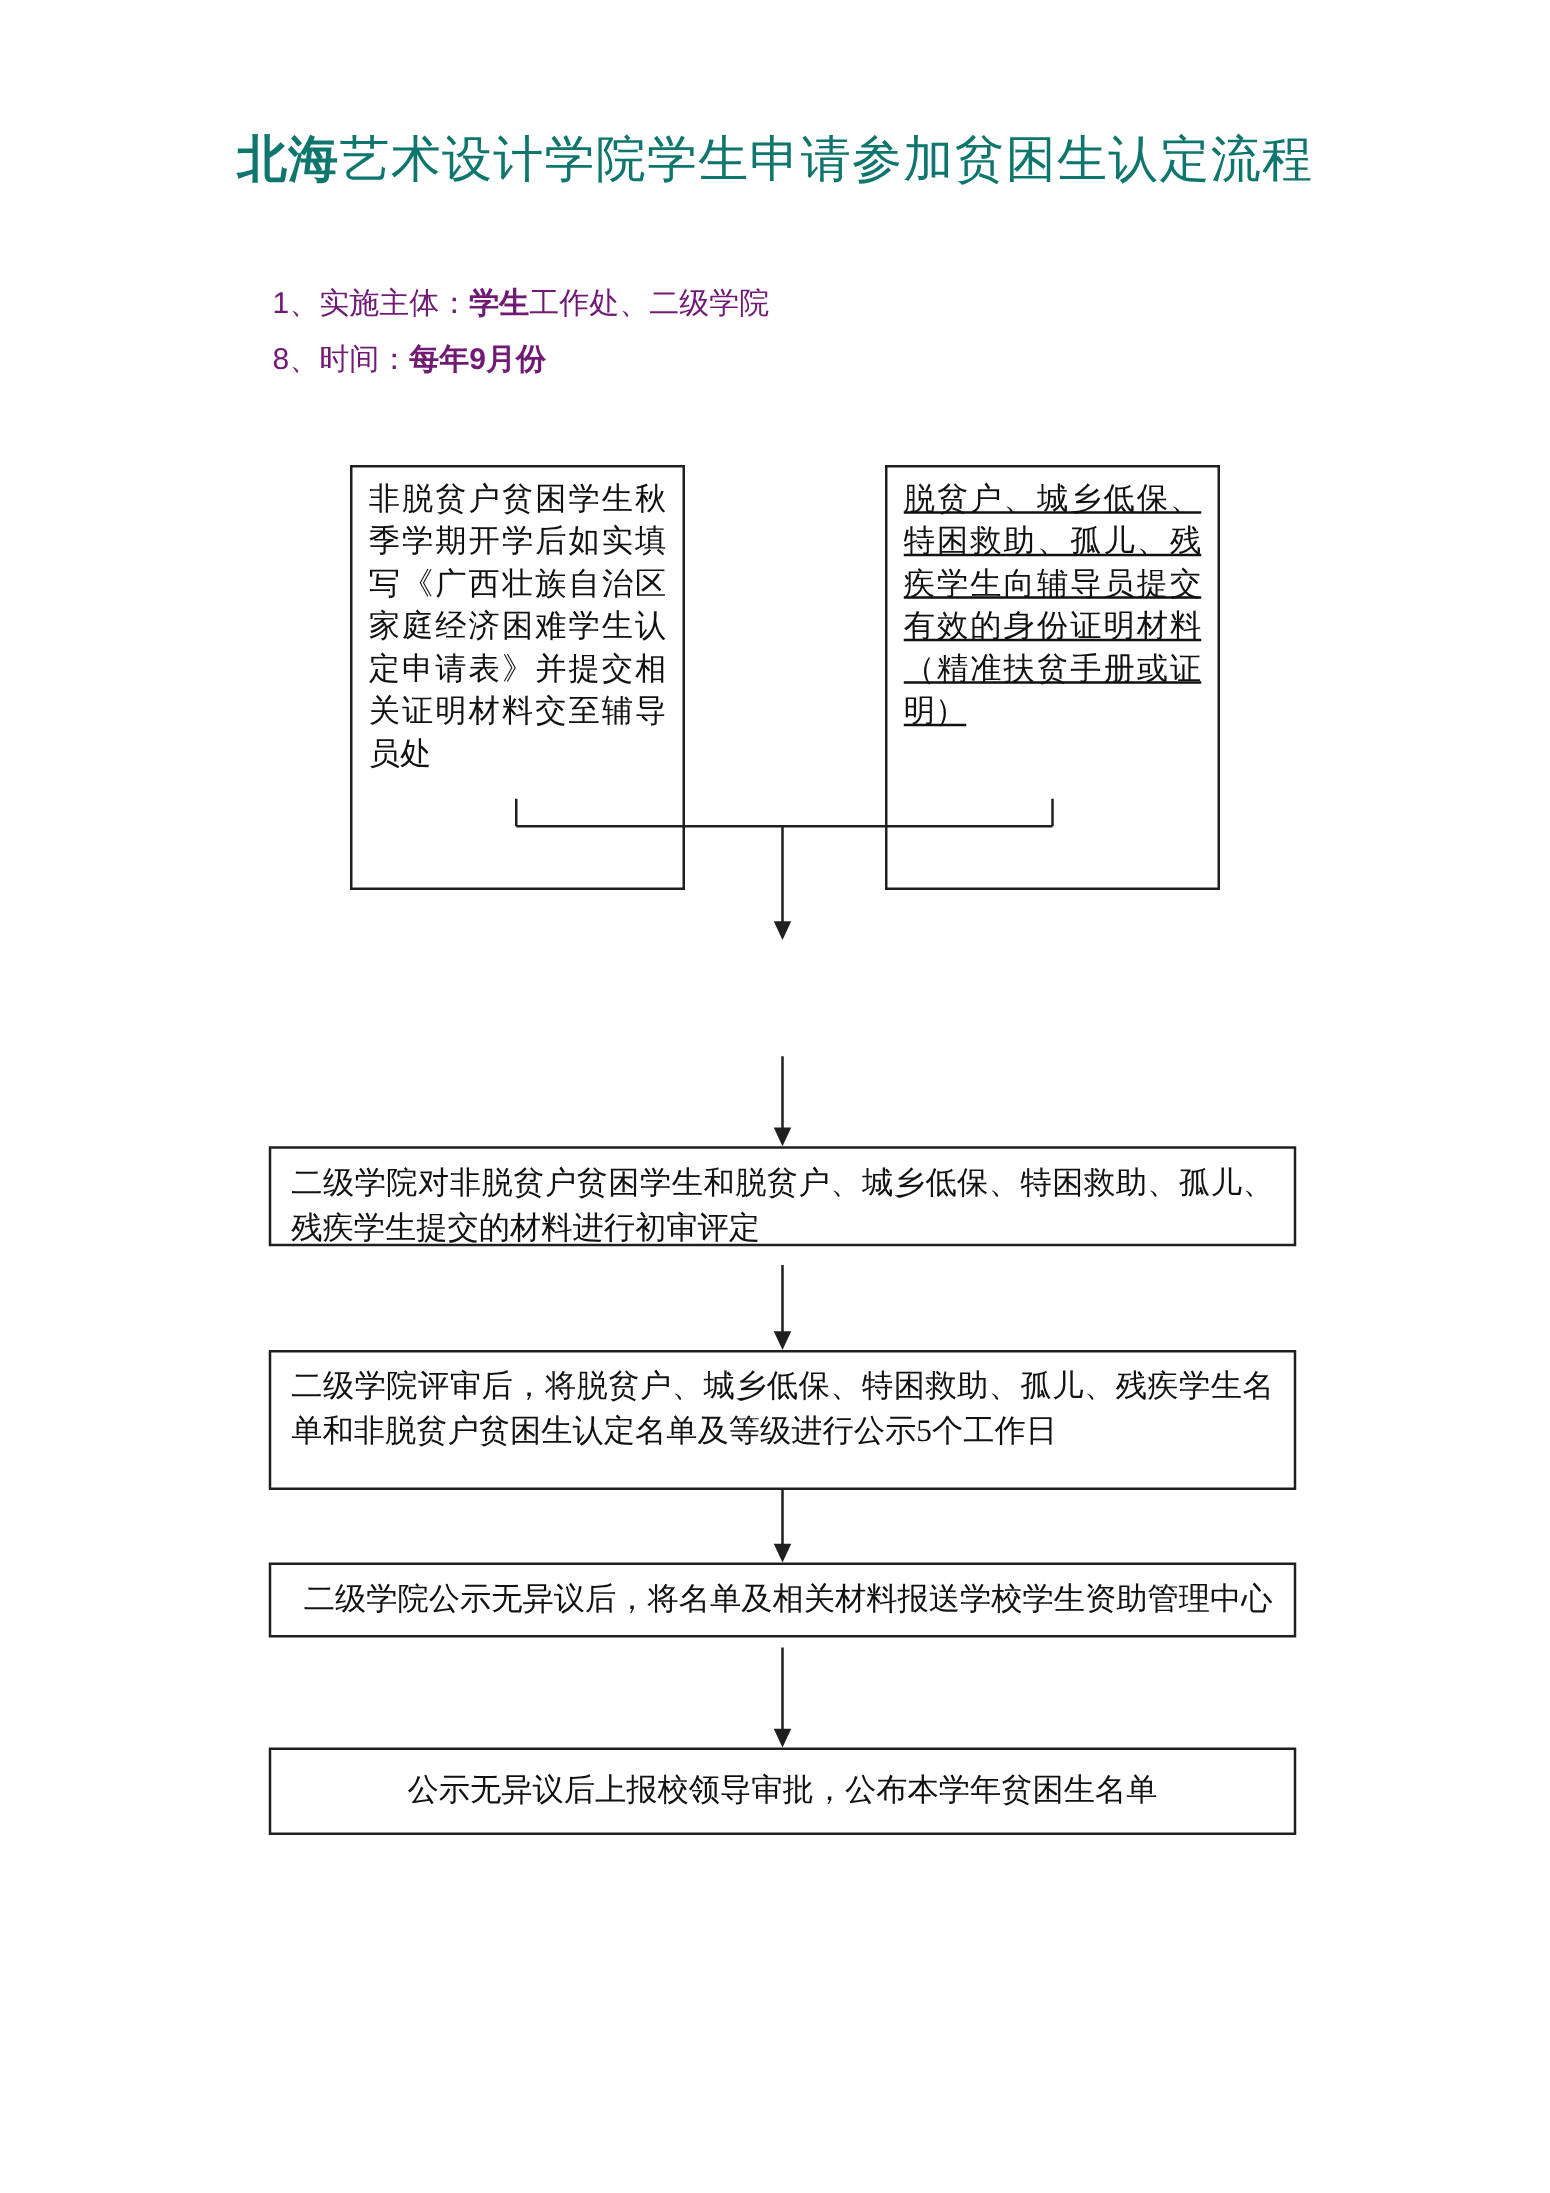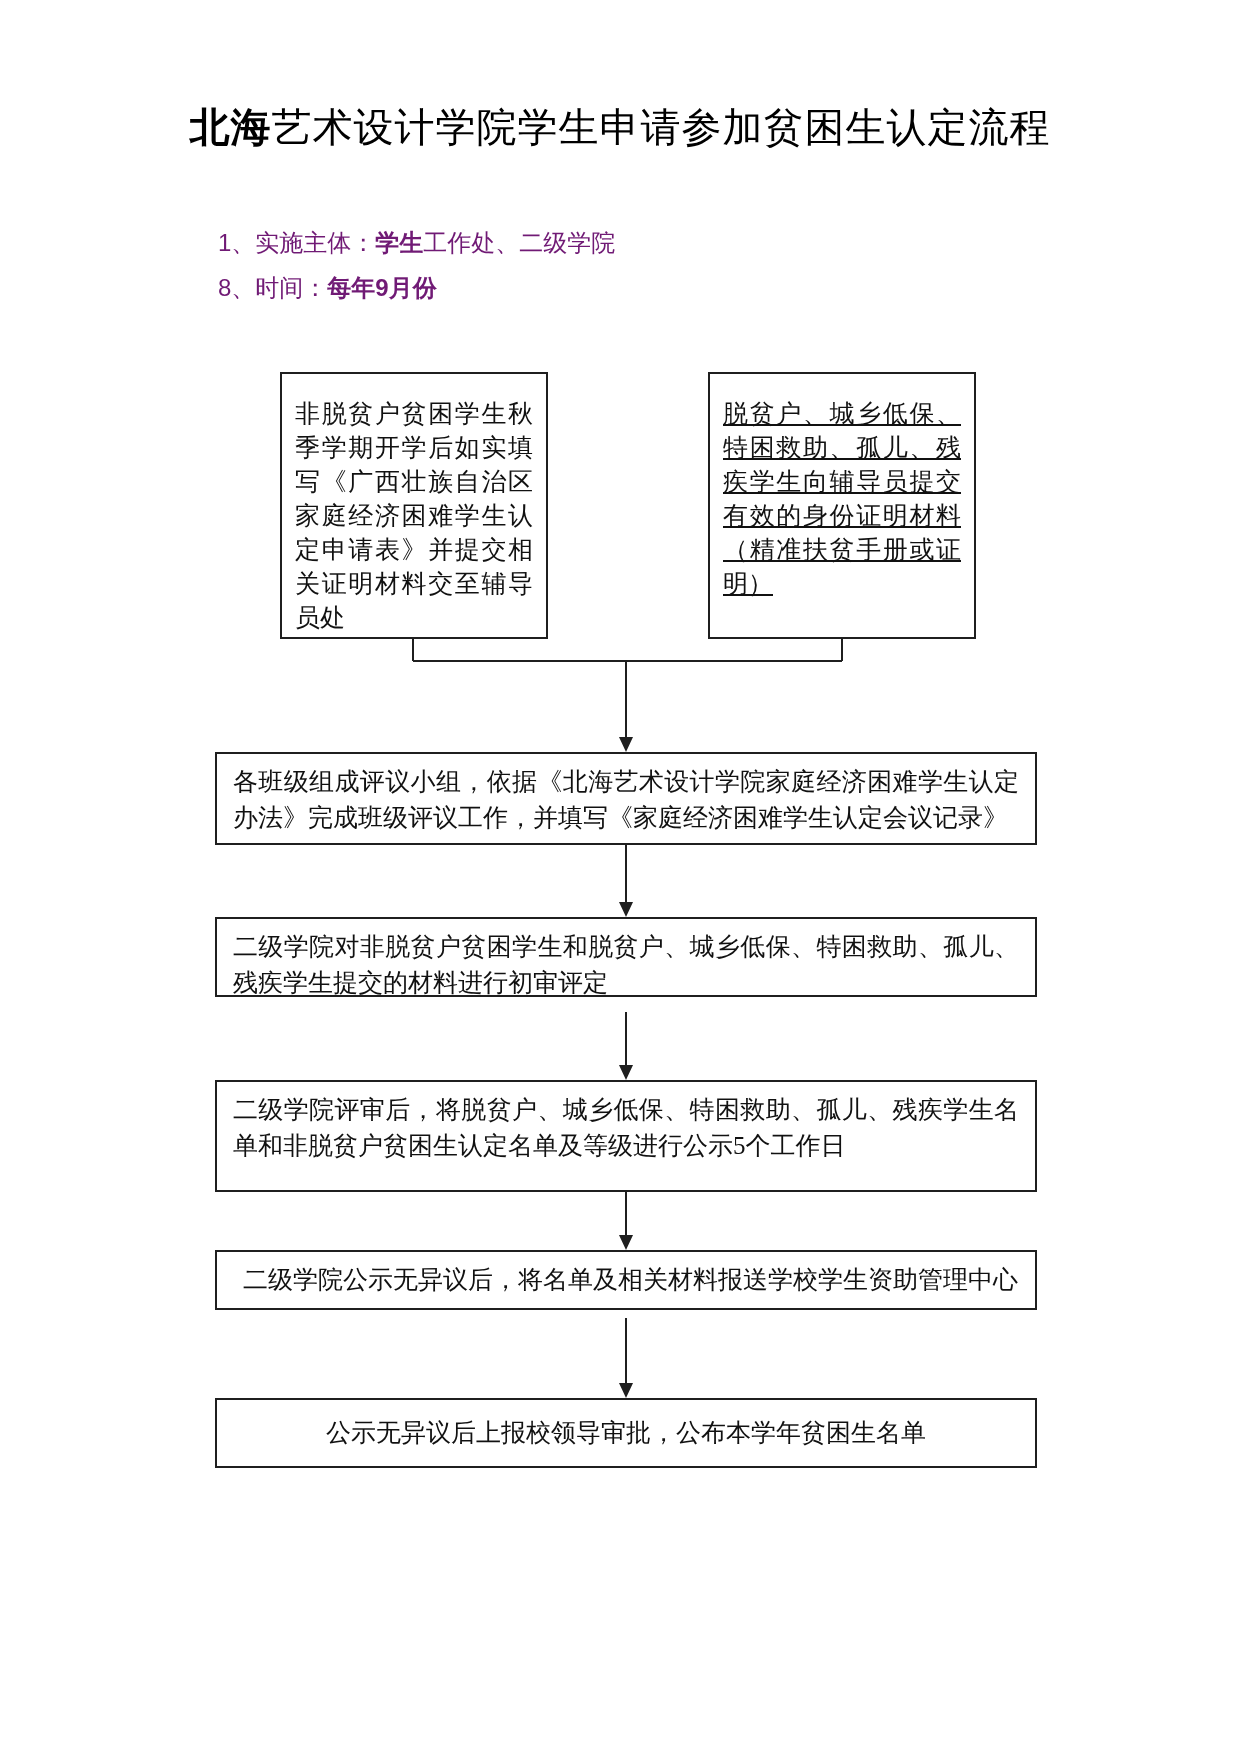--- a/index.html
+++ b/index.html
@@ -18,21 +18,21 @@
   .title {
     position: absolute;
     top: 100px;
     left: 0;
     width: 1240px;
     margin: 0;
     text-align: center;
     font-family: "Liberation Sans", "DejaVu Sans", sans-serif;
     font-size: 40px;
     font-weight: 500;
-    color: #000000;
+    color: #0f766e;
     letter-spacing: 1px;
   }
   .title .title-bold {
     font-weight: 800;
   }
   .note {
     position: absolute;
     left: 218px;
     height: 32px;
     line-height: 32px;
@@ -50,24 +50,24 @@
     border: 2px solid #1f1f1f;
     background: #ffffff;
     color: #111111;
     font-family: "Liberation Serif", "DejaVu Serif", serif;
     text-align: justify;
     text-justify: inter-ideograph;
   }
   .source-box {
     top: 372px;
     width: 268px;
-    height: 267px;
+    height: 340px;
     font-size: 25px;
     line-height: 34px;
-    padding: 23px 13px;
+    padding: 9px 13px;
   }
   .step-box {
     left: 215px;
     width: 822px;
     font-size: 25px;
     line-height: 36px;
     padding: 10px 16px;
   }
   .step-center {
     display: flex;
@@ -128,21 +128,20 @@
     <line x1="626" y1="1012" x2="626" y2="1066"></line>
     <polygon points="619,1065 633,1065 626,1080"></polygon>
 
     <line x1="626" y1="1178" x2="626" y2="1236"></line>
     <polygon points="619,1235 633,1235 626,1250"></polygon>
 
     <line x1="626" y1="1318" x2="626" y2="1384"></line>
     <polygon points="619,1383 633,1383 626,1398"></polygon>
   </svg>
 
-  <div class="box step-box" style="top:752px;height:93px;">各班级组成评议小组，依据《北海艺术设计学院家庭经济困难学生认定办法》完成班级评议工作，并填写《家庭经济困难学生认定会议记录》</div>
 
   <div class="box step-box" style="top:917px;height:80px;">二级学院对非脱贫户贫困学生和脱贫户、城乡低保、特困救助、孤儿、残疾学生提交的材料进行初审评定</div>
 
   <div class="box step-box" style="top:1080px;height:112px;">二级学院评审后，将脱贫户、城乡低保、特困救助、孤儿、残疾学生名单和非脱贫户贫困生认定名单及等级进行公示5个工作日</div>
 
   <div class="box step-box step-vcenter" style="top:1250px;height:60px;">二级学院公示无异议后，将名单及相关材料报送学校学生资助管理中心</div>
 
   <div class="box step-box step-center" style="top:1398px;height:70px;">公示无异议后上报校领导审批，公布本学年贫困生名单</div>
 
 </div>

